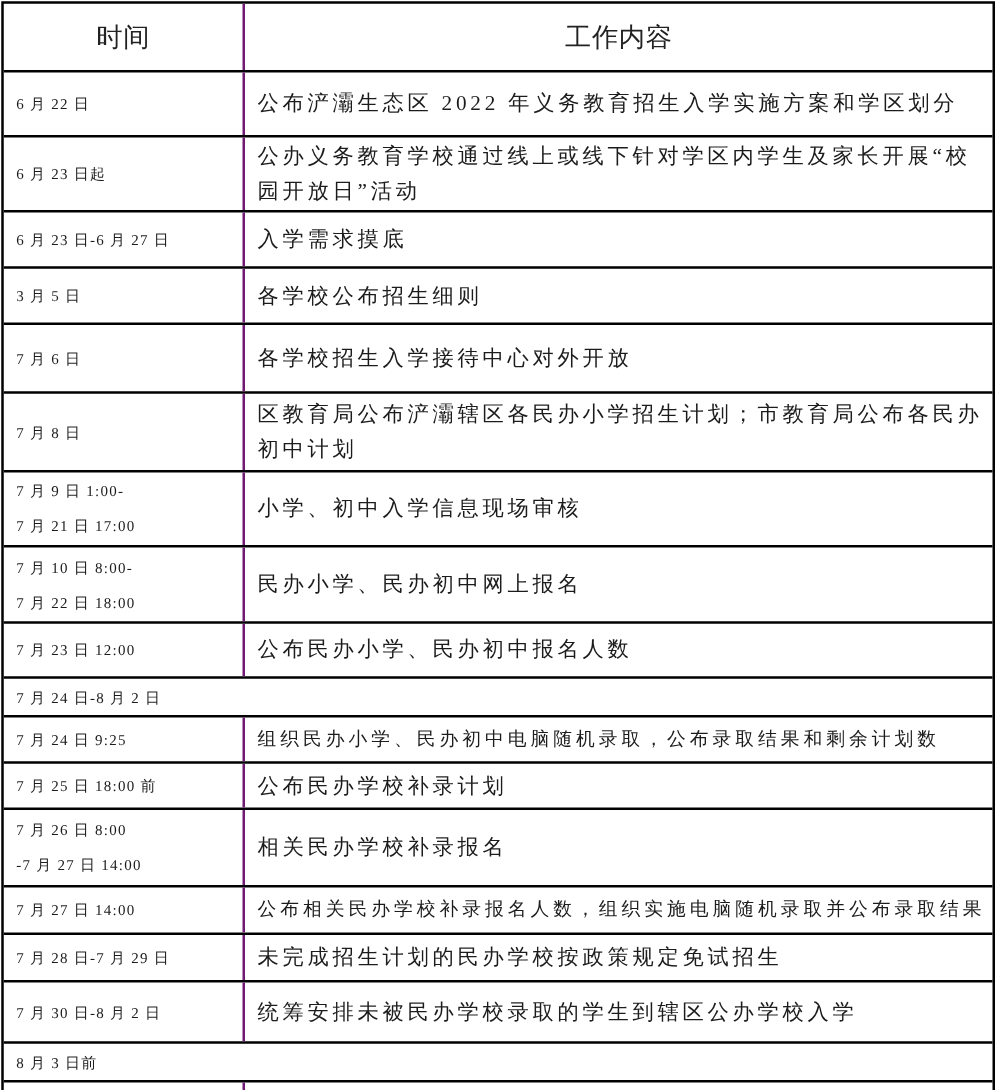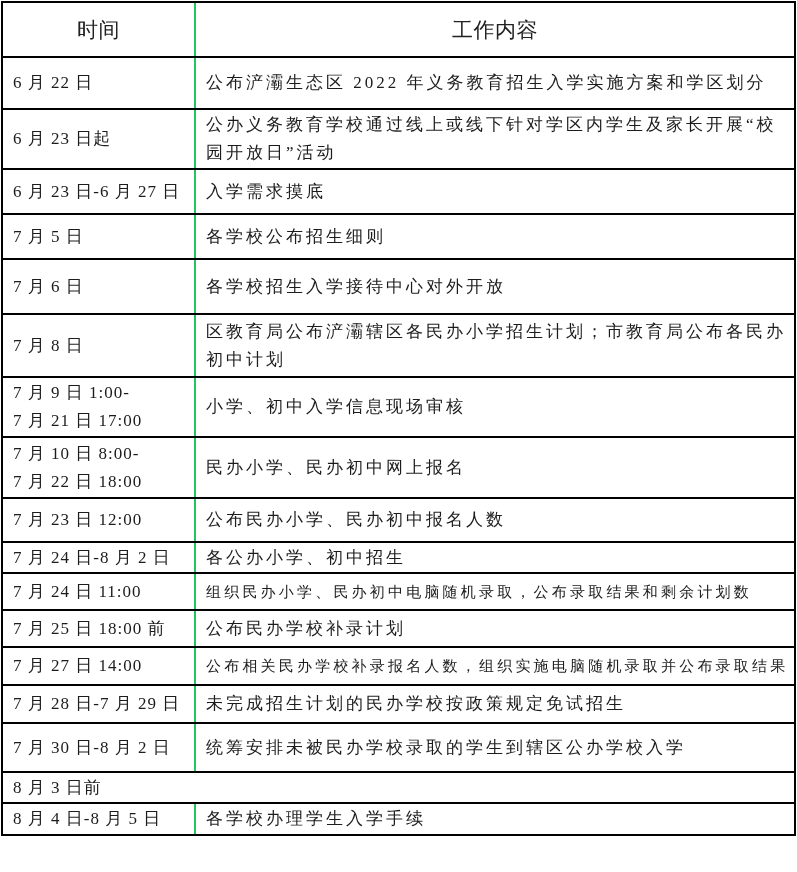--- a/index.html
+++ b/index.html
@@ -36,26 +36,26 @@
       display: flex;
       align-items: center;
       padding-left: 10px;
       white-space: pre;
       line-height: 28px;
       overflow: hidden;
     }
     .cell.time {
       width: 191px;
       flex: 0 0 191px;
-      font-size: 17px;
+      font-size: 12px;
       letter-spacing: 1px;
     }
     .cell.content {
       flex: 1 1 auto;
-      border-left: 2px solid #22c55e;
+      border-left: 2px solid #701a75;
       font-size: 17px;
       letter-spacing: 3px;
     }
     .cell.content.small {
       font-size: 15px;
       letter-spacing: 3.2px;
     }
     .row.header .cell {
       justify-content: center;
       padding-left: 0;
@@ -85,21 +85,21 @@
     <div class="cell content">公办义务教育学校通过线上或线下针对学区内学生及家长开展“校
 园开放日”活动</div>
   </div>
 
   <div class="row" style="height:45px">
     <div class="cell time">6 月 23 日-6 月 27 日</div>
     <div class="cell content">入学需求摸底</div>
   </div>
 
   <div class="row" style="height:45px">
-    <div class="cell time">7 月 5 日</div>
+    <div class="cell time">3 月 5 日</div>
     <div class="cell content">各学校公布招生细则</div>
   </div>
 
   <div class="row" style="height:55px">
     <div class="cell time">7 月 6 日</div>
     <div class="cell content">各学校招生入学接待中心对外开放</div>
   </div>
 
   <div class="row" style="height:63px">
     <div class="cell time">7 月 8 日</div>
@@ -119,33 +119,37 @@
     <div class="cell content">民办小学、民办初中网上报名</div>
   </div>
 
   <div class="row" style="height:44px">
     <div class="cell time">7 月 23 日 12:00</div>
     <div class="cell content">公布民办小学、民办初中报名人数</div>
   </div>
 
   <div class="row" style="height:31px">
     <div class="cell time">7 月 24 日-8 月 2 日</div>
-    <div class="cell content">各公办小学、初中招生</div>
   </div>
 
   <div class="row" style="height:37px">
-    <div class="cell time">7 月 24 日 11:00</div>
+    <div class="cell time">7 月 24 日 9:25</div>
     <div class="cell content small">组织民办小学、民办初中电脑随机录取，公布录取结果和剩余计划数</div>
   </div>
 
   <div class="row" style="height:37px">
     <div class="cell time">7 月 25 日 18:00 前</div>
     <div class="cell content">公布民办学校补录计划</div>
   </div>
 
+  <div class="row" style="height:62px">
+    <div class="cell time">7 月 26 日 8:00
+-7 月 27 日 14:00</div>
+    <div class="cell content">相关民办学校补录报名</div>
+  </div>
 
   <div class="row" style="height:38px">
     <div class="cell time">7 月 27 日 14:00</div>
     <div class="cell content small">公布相关民办学校补录报名人数，组织实施电脑随机录取并公布录取结果</div>
   </div>
 
   <div class="row" style="height:38px">
     <div class="cell time">7 月 28 日-7 月 29 日</div>
     <div class="cell content">未完成招生计划的民办学校按政策规定免试招生</div>
   </div>

